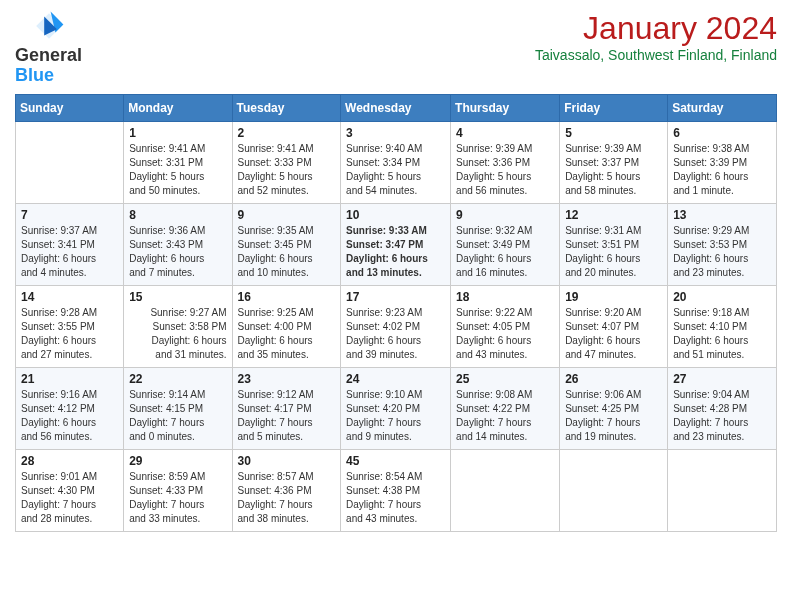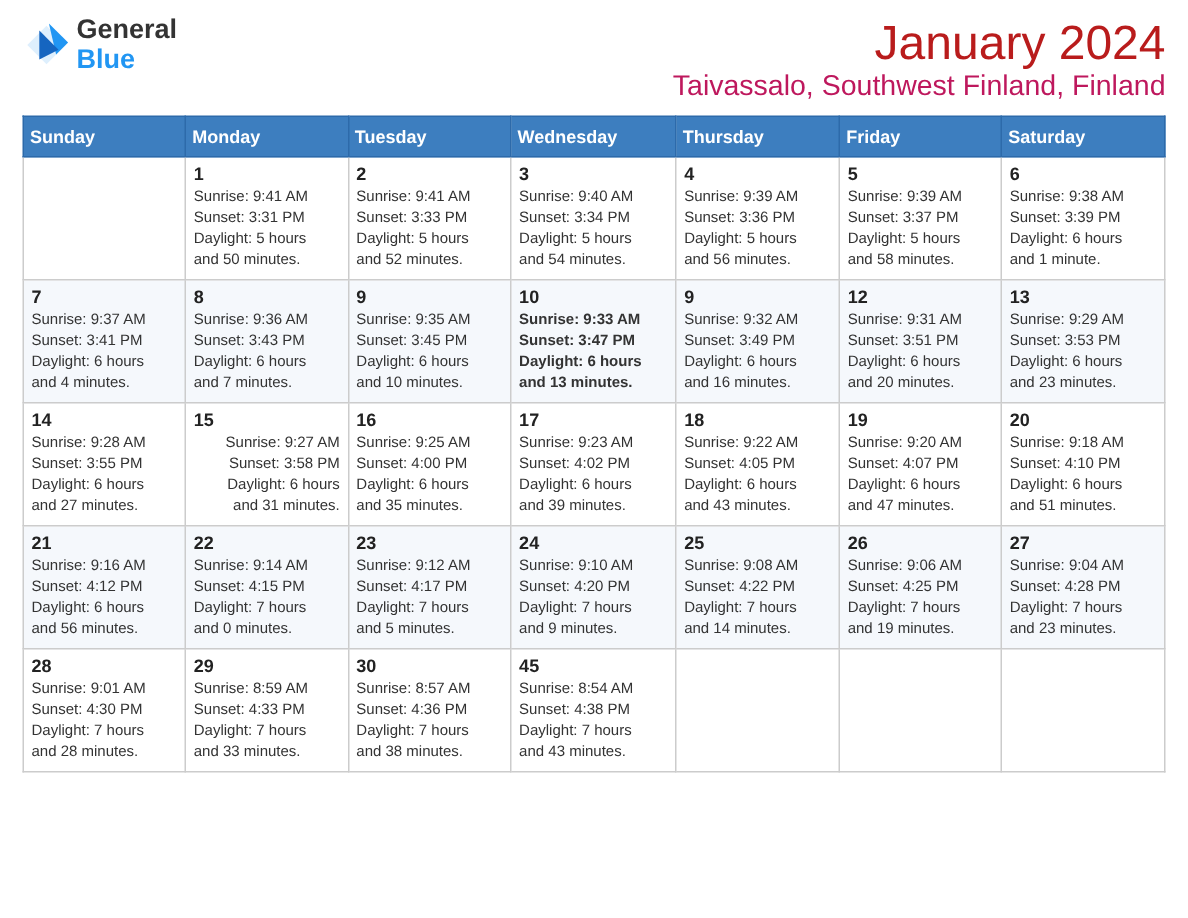--- a/index.html
+++ b/index.html
@@ -18,20 +18,21 @@
     .header {
       display: flex;
       justify-content: space-between;
       align-items: flex-start;
       margin-bottom: 8px;
     }
     .logo {
       display: flex;
       align-items: center;
       gap: 4px;
+      flex-direction: column;
     }
     .logo-text {
       display: flex;
       flex-direction: column;
       font-size: 18px;
       font-weight: bold;
       line-height: 1.1;
     }
     .logo-general { color: #333; }
     .logo-blue { color: #2196F3; }
@@ -41,22 +42,22 @@
     }
     .title-block {
       text-align: right;
     }
     .month-title {
       font-size: 32px;
       font-weight: normal;
       color: #b91c1c;
     }
     .location {
-      font-size: 19px;
-      color: #be185d;
+      font-size: 14px;
+      color: #15803d;
     }
     .calendar {
       width: 100%;
       border-collapse: collapse;
       font-size: 11px;
     }
     .calendar thead th {
       background: #3d7ebf;
       color: #fff;
       padding: 6px 4px;

